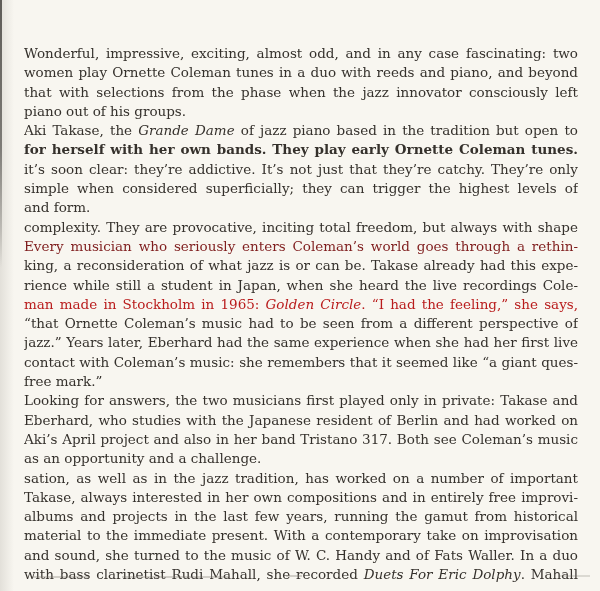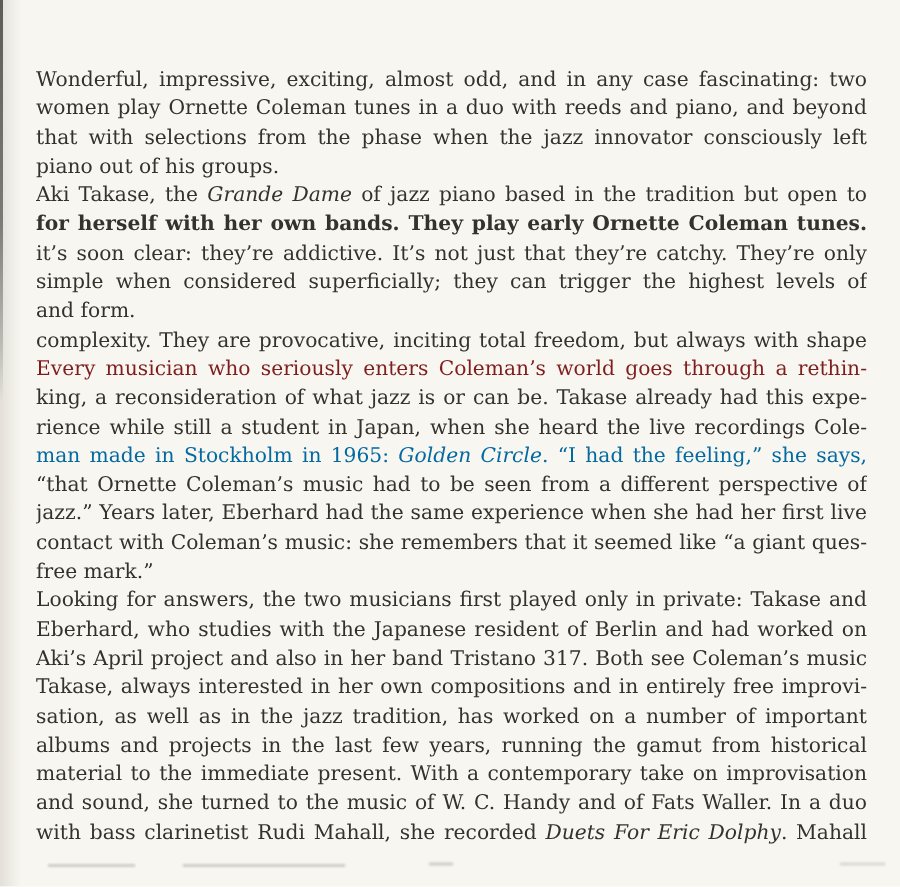--- a/index.html
+++ b/index.html
@@ -89,34 +89,35 @@
         <div class="line" style="color: rgb(53, 49, 44); font-weight: bold;"><span>for herself with her own bands. They play early Ornette Coleman tunes. And</span></div>
         <div class="line" style="color: rgb(53, 49, 44);"><span>it’s soon clear: they’re addictive. It’s not just that they’re catchy. They’re only</span></div>
         <div class="line" style="color: rgb(53, 49, 44);"><span>simple when considered superficially; they can trigger the highest levels of</span></div>
         <div class="line end" style="color: rgb(53, 49, 44);"><span>and form.</span></div>
         <div class="line" style="color: rgb(53, 49, 44);"><span>complexity. They are provocative, inciting total freedom, but always with shape</span></div>
       </div>
       <div class="para">
         <div class="line" style="color: #7f1d1d;"><span>Every musician who seriously enters Coleman’s world goes through a rethin-</span></div>
         <div class="line" style="color: rgb(53, 49, 44);"><span>king, a reconsideration of what jazz is or can be. Takase already had this expe-</span></div>
         <div class="line" style="color: rgb(53, 49, 44);"><span>rience while still a student in Japan, when she heard the live recordings Cole-</span></div>
-        <div class="line" style="color: #0369a1;"><span>man made in Stockholm in 1965: </span><span class="it">Golden Circle</span><span>. “I had the feeling,” she says,</span></div>
+        <div class="line" style="color: #b91c1c;"><span>man made in Stockholm in 1965: </span><span class="it">Golden Circle</span><span>. “I had the feeling,” she says,</span></div>
         <div class="line" style="color: rgb(53, 49, 44);"><span>“that Ornette Coleman’s music had to be seen from a different perspective of</span></div>
         <div class="line" style="color: rgb(53, 49, 44);"><span>jazz.” Years later, Eberhard had the same experience when she had her first live</span></div>
         <div class="line" style="color: rgb(53, 49, 44);"><span>contact with Coleman’s music: she remembers that it seemed like “a giant ques-</span></div>
         <div class="line end" style="color: rgb(53, 49, 44);"><span>free mark.”</span></div>
       </div>
       <div class="para">
         <div class="line" style="color: rgb(53, 49, 44);"><span>Looking for answers, the two musicians first played only in private: Takase and</span></div>
         <div class="line" style="color: rgb(53, 49, 44);"><span>Eberhard, who studies with the Japanese resident of Berlin and had worked on</span></div>
         <div class="line" style="color: rgb(53, 49, 44);"><span>Aki’s April project and also in her band Tristano 317. Both see Coleman’s music</span></div>
+        <div class="line end" style="color: rgb(53, 49, 44);"><span>as an opportunity and a challenge.</span></div>
       </div>
       <div class="para">
+        <div class="line" style="color: rgb(53, 49, 44);"><span>sation, as well as in the jazz tradition, has worked on a number of important</span></div>
         <div class="line" style="color: rgb(53, 49, 44);"><span>Takase, always interested in her own compositions and in entirely free improvi-</span></div>
-        <div class="line" style="color: rgb(53, 49, 44);"><span>sation, as well as in the jazz tradition, has worked on a number of important</span></div>
         <div class="line" style="color: rgb(53, 49, 44);"><span>albums and projects in the last few years, running the gamut from historical</span></div>
         <div class="line" style="color: rgb(53, 49, 44);"><span>material to the immediate present. With a contemporary take on improvisation</span></div>
         <div class="line" style="color: rgb(53, 49, 44);"><span>and sound, she turned to the music of W. C. Handy and of Fats Waller. In a duo</span></div>
         <div class="line" style="color: rgb(53, 49, 44);"><span>with bass clarinetist Rudi Mahall, she recorded </span><span class="it">Duets For Eric Dolphy</span><span>. Mahall</span></div>
       </div>
     </div>
   <div class="left-shade"></div>
   <div class="left-scan-line"></div>
   <div class="bottom-smudge smudge-1"></div>
   <div class="bottom-smudge smudge-2"></div>

